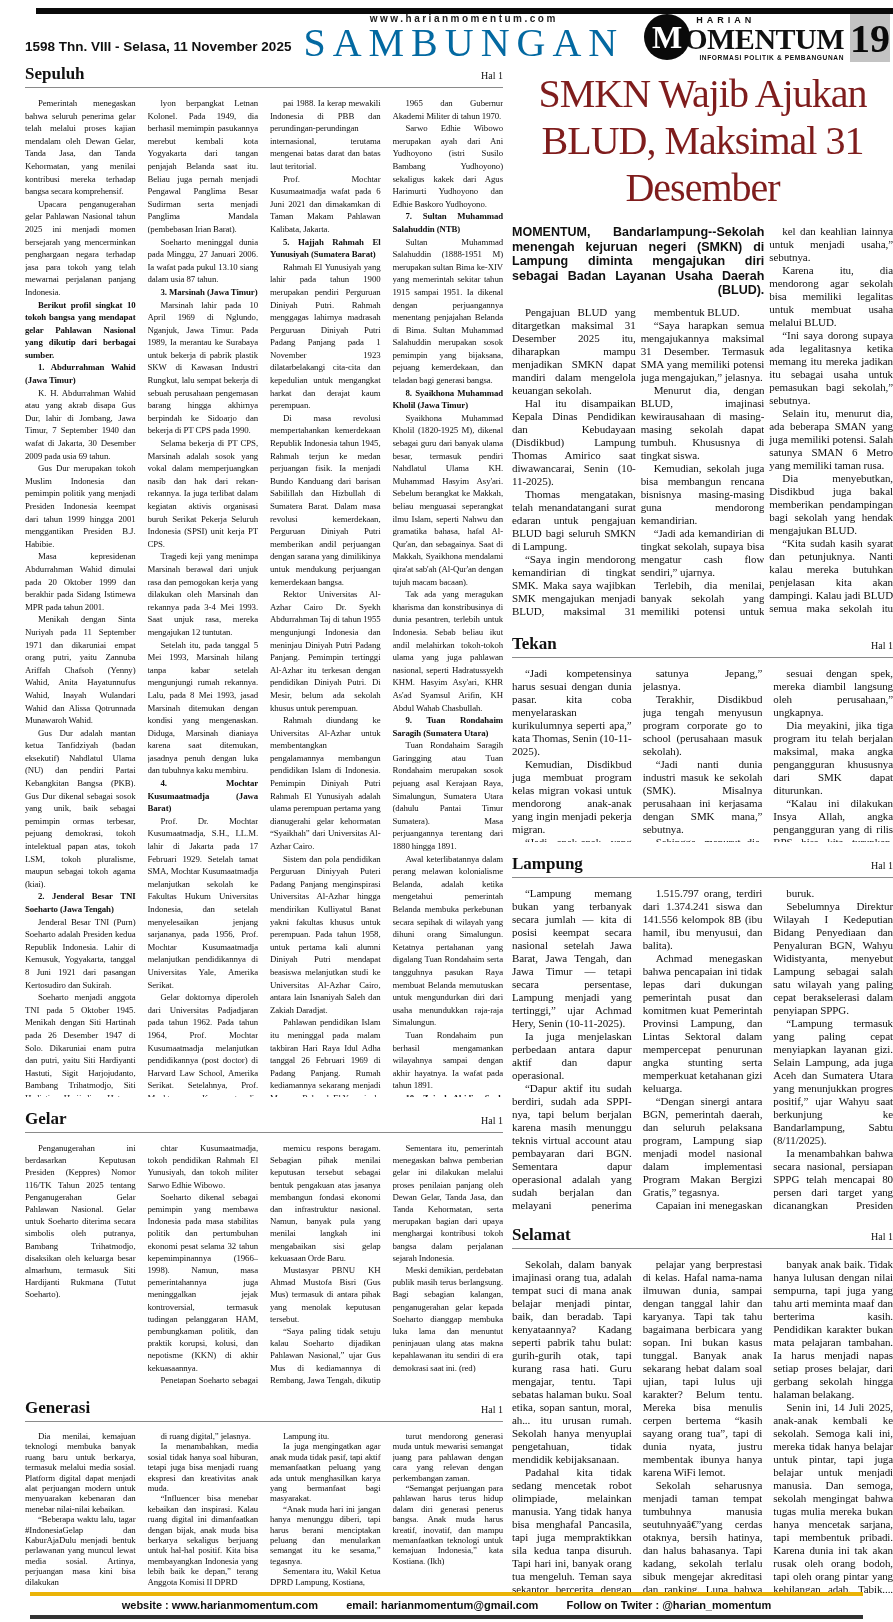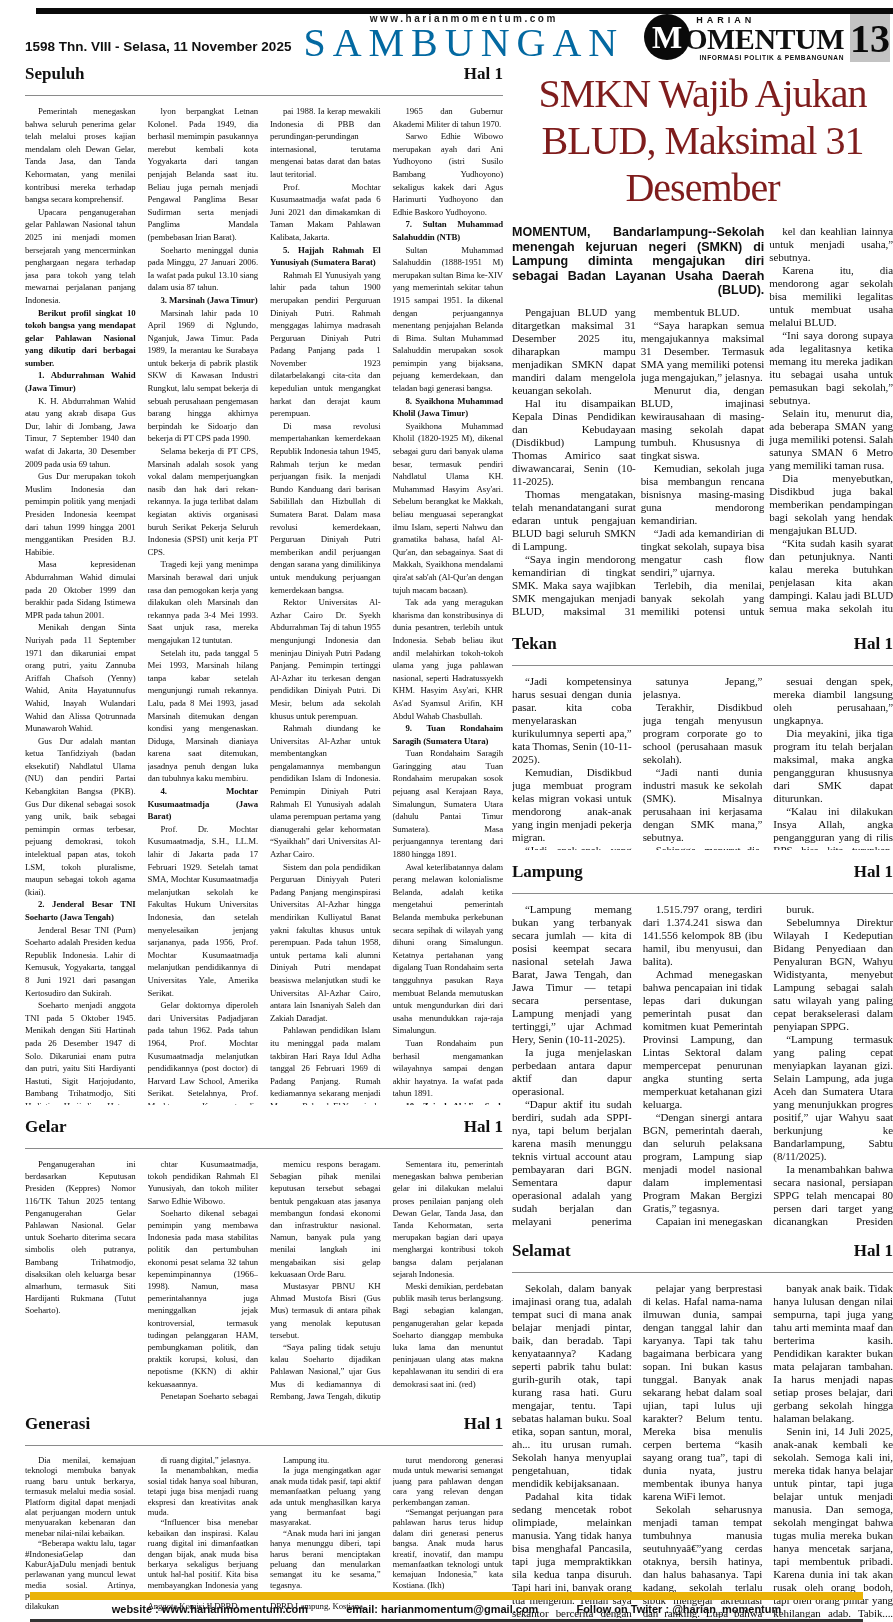--- a/index.html
+++ b/index.html
@@ -54,24 +54,24 @@
     font-family:"Liberation Serif", serif;font-weight:bold;font-size:40px;
     display:flex;align-items:center;justify-content:center;
   }
   
   .content{position:absolute;top:64px;left:25px;display:flex;gap:9px;}
   .half-left{width:478px;}
   .half-right{width:381px;}
   
   .sec-head{
     display:flex;justify-content:space-between;align-items:baseline;
-    border-bottom:1.5px solid #8a8a8a;padding-bottom:11px;margin-bottom:9px;
+    border-bottom:1.5px solid #8a8a8a;padding-bottom:3px;margin-bottom:9px;
   }
   .sec-title{font-weight:bold;font-size:17px;font-family:"Liberation Serif", serif;}
-  .sec-hal{font-weight:bold;font-size:17px;}
+  .sec-hal{font-weight:normal;font-size:10px;}
   
   .cols{display:grid;overflow:hidden;gap:24px;}
   .cols-4{grid-template-columns:repeat(4,1fr);column-gap:12px;}
   .cols-3{grid-template-columns:repeat(3,1fr);column-gap:11px;}
   .col{overflow:hidden;}
   .para{margin:0;text-indent:13px;text-align:justify;}
   .k-b{font-weight:bold;}
   .k-i{font-style:italic;}
   
   .half-left .para{font-size:8.8px;letter-spacing:-0.1px;}
@@ -100,23 +100,23 @@
   .half-right .para{font-size:11px;line-height:13px;letter-spacing:-0.1px;font-family:Liberation Serif, serif;}
   .sec-tekan{margin-top:13px;}
   .body-tekan{height:175px;}
   .sec-lampung{margin-top:12px;}
   .body-lampung{height:326px;}
   .sec-selamat{margin-top:12px;}
   .body-selamat{height:336px;}
   
   .footer{
     position:absolute;left:30px;right:30px;top:1592px;
-    border-top:8px solid #eab308;border-bottom:4px solid #333;
+    border-top:4px solid #eab308;border-bottom:4px solid #333;
     padding:3px 0 4px 0;
-    display:flex;justify-content:center;gap:38px;
+    display:flex;justify-content:center;gap:28px;
     font-family:"Liberation Sans", sans-serif;font-weight:bold;font-size:11px;
   }
 </style>
 </head>
 <body>
 
 <div class="topbar"></div>
 
 <header class="masthead">
   <div class="edition">1598 Thn. VIII -  Selasa, 11 November 2025</div>
@@ -127,21 +127,21 @@
   </div>
   <div class="rule-dash dash-b"></div>
   <div class="logo">
     <div class="logo-circle">M</div>
     <div class="logo-right">
       <div class="logo-harian">HARIAN</div>
       <div class="logo-word">OMENTUM</div>
       <div class="logo-tag">INFORMASI POLITIK &amp; PEMBANGUNAN</div>
     </div>
   </div>
-  <div class="page-number">13</div>
+  <div class="page-number">19</div>
 </header>
 
 <div class="content">
 
   <div class="half-left">
 
     <section>
       <div class="sec-head">
         <span class="sec-title">Sepuluh</span>
         <span class="sec-hal">Hal 1</span>

